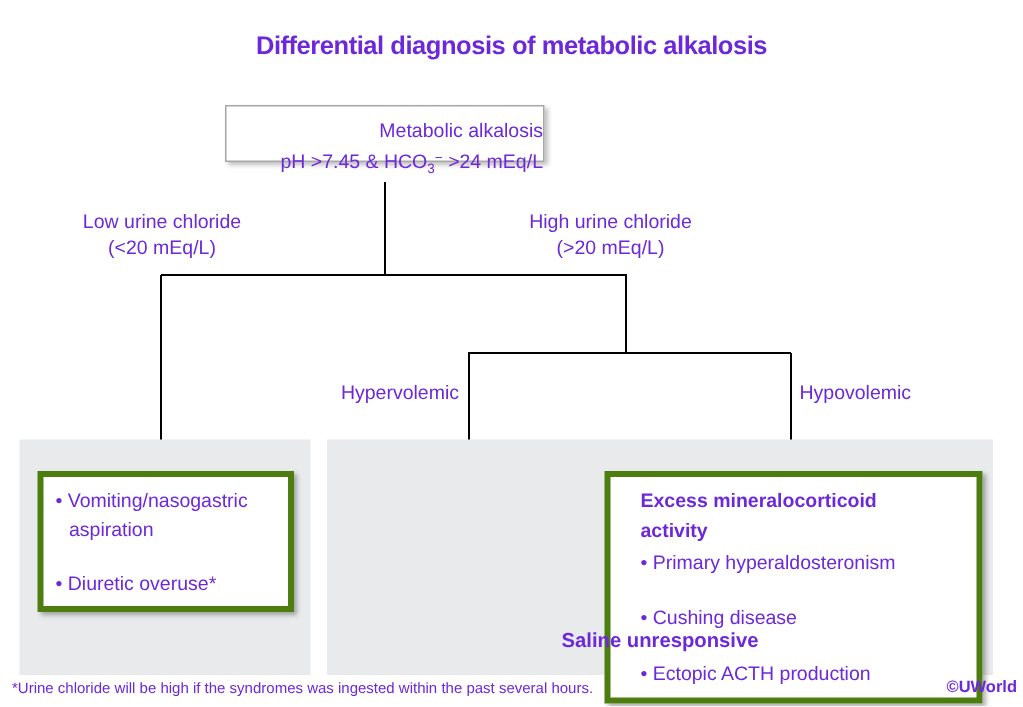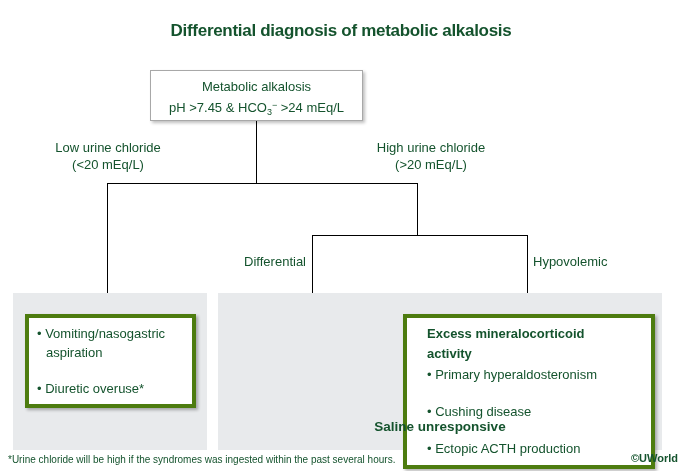--- a/index.html
+++ b/index.html
@@ -1,34 +1,34 @@
 <!DOCTYPE html>
 <html><head>
 <meta charset="utf-8">
 <style>
   html,body{margin:0;padding:0;background:#ffffff;}
   .stage{
     position:relative;width:682px;height:471px;background:#ffffff;
-    font-family:"Liberation Sans", sans-serif;color:#14532d;overflow:hidden;
+    font-family:"Liberation Sans", sans-serif;color:#6d28d9;overflow:hidden;
   }
   .title{
     position:absolute;left:0;right:0;top:21px;text-align:center;
     font-size:17px;font-weight:bold;letter-spacing:-0.3px;
   }
   .root-box{
-    position:absolute;left:150px;top:70px;width:213px;height:51px;
+    position:absolute;left:150px;top:70px;width:213px;height:38px;
     background:#fff;border:1px solid #a8a8a8;box-shadow:2px 2px 3px rgba(0,0,0,.25);
-    text-align:center;font-size:13px;line-height:19px;padding-top:6px;box-sizing:border-box;
+    text-align:right;font-size:13px;line-height:19px;padding-top:6px;box-sizing:border-box;
   }
   .sub{font-size:9px;vertical-align:-3px;}
   .sup{font-size:9px;vertical-align:4px;}
   .connectors{position:absolute;left:0;top:0;width:682px;height:471px;pointer-events:none;}
   .branch-label{position:absolute;font-size:13px;line-height:17px;text-align:center;}
   .label-low{left:28px;top:139px;width:160px;}
-  .label-high{left:351px;top:139px;width:160px;}
+  .label-high{left:327px;top:139px;width:160px;}
   .label-hypo{left:180px;top:253px;width:126px;text-align:right;}
   .label-hyper{left:533px;top:253px;width:140px;text-align:left;}
   .panel{position:absolute;top:293px;height:157px;background:#e8eaec;}
   .panel-left{left:13px;width:194px;}
   .panel-right{left:218px;width:444px;}
   .white-box{
     position:absolute;background:#fff;border:4px solid #4d7c0f;
     box-shadow:2px 2px 3px rgba(0,0,0,.3);box-sizing:border-box;
     font-size:13px;line-height:19px;padding:6px 8px;
   }
@@ -77,21 +77,21 @@
   <div class="branch-label label-low">
     <div>Low urine chloride</div>
     <div>(&lt;20 mEq/L)</div>
   </div>
 
   <div class="branch-label label-high">
     <div>High urine chloride</div>
     <div>(&gt;20 mEq/L)</div>
   </div>
 
-  <div class="branch-label label-hypo">Differential</div>
+  <div class="branch-label label-hypo">Hypervolemic</div>
   <div class="branch-label label-hyper">Hypovolemic</div>
 
   <div class="panel panel-left">
     <div class="white-box box-responsive">
       <div class="bullet">• Vomiting/nasogastric aspiration</div>
       <div class="bullet">• Diuretic overuse*</div>
     </div>
   </div>
 
   <div class="panel panel-right">

